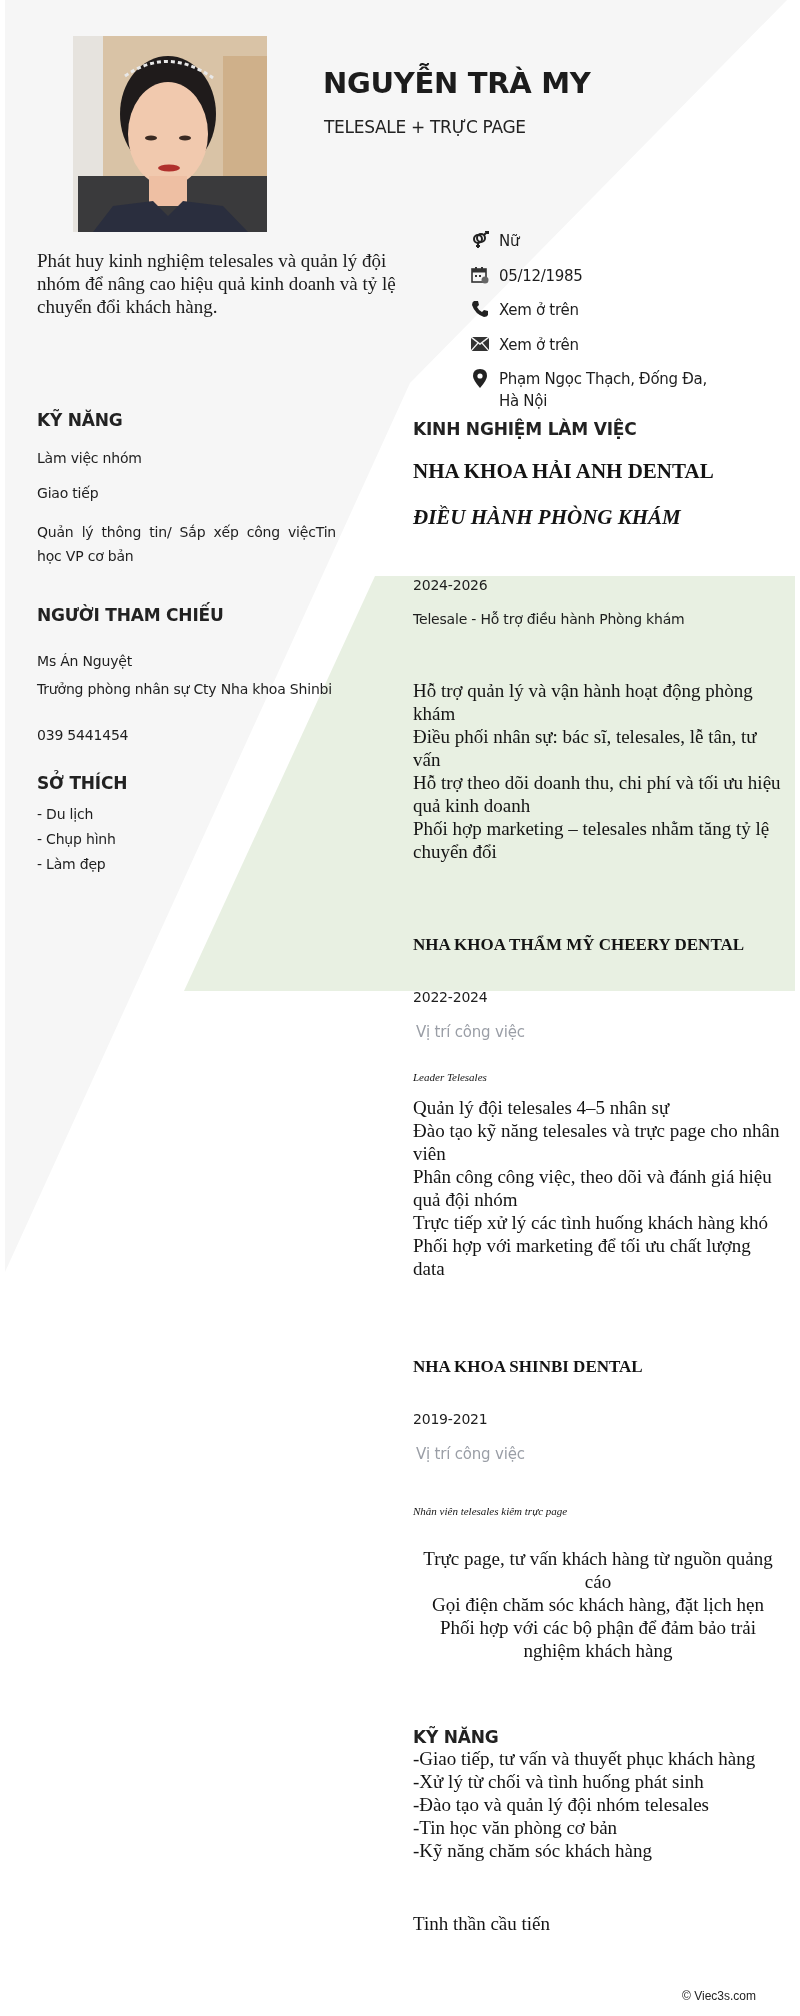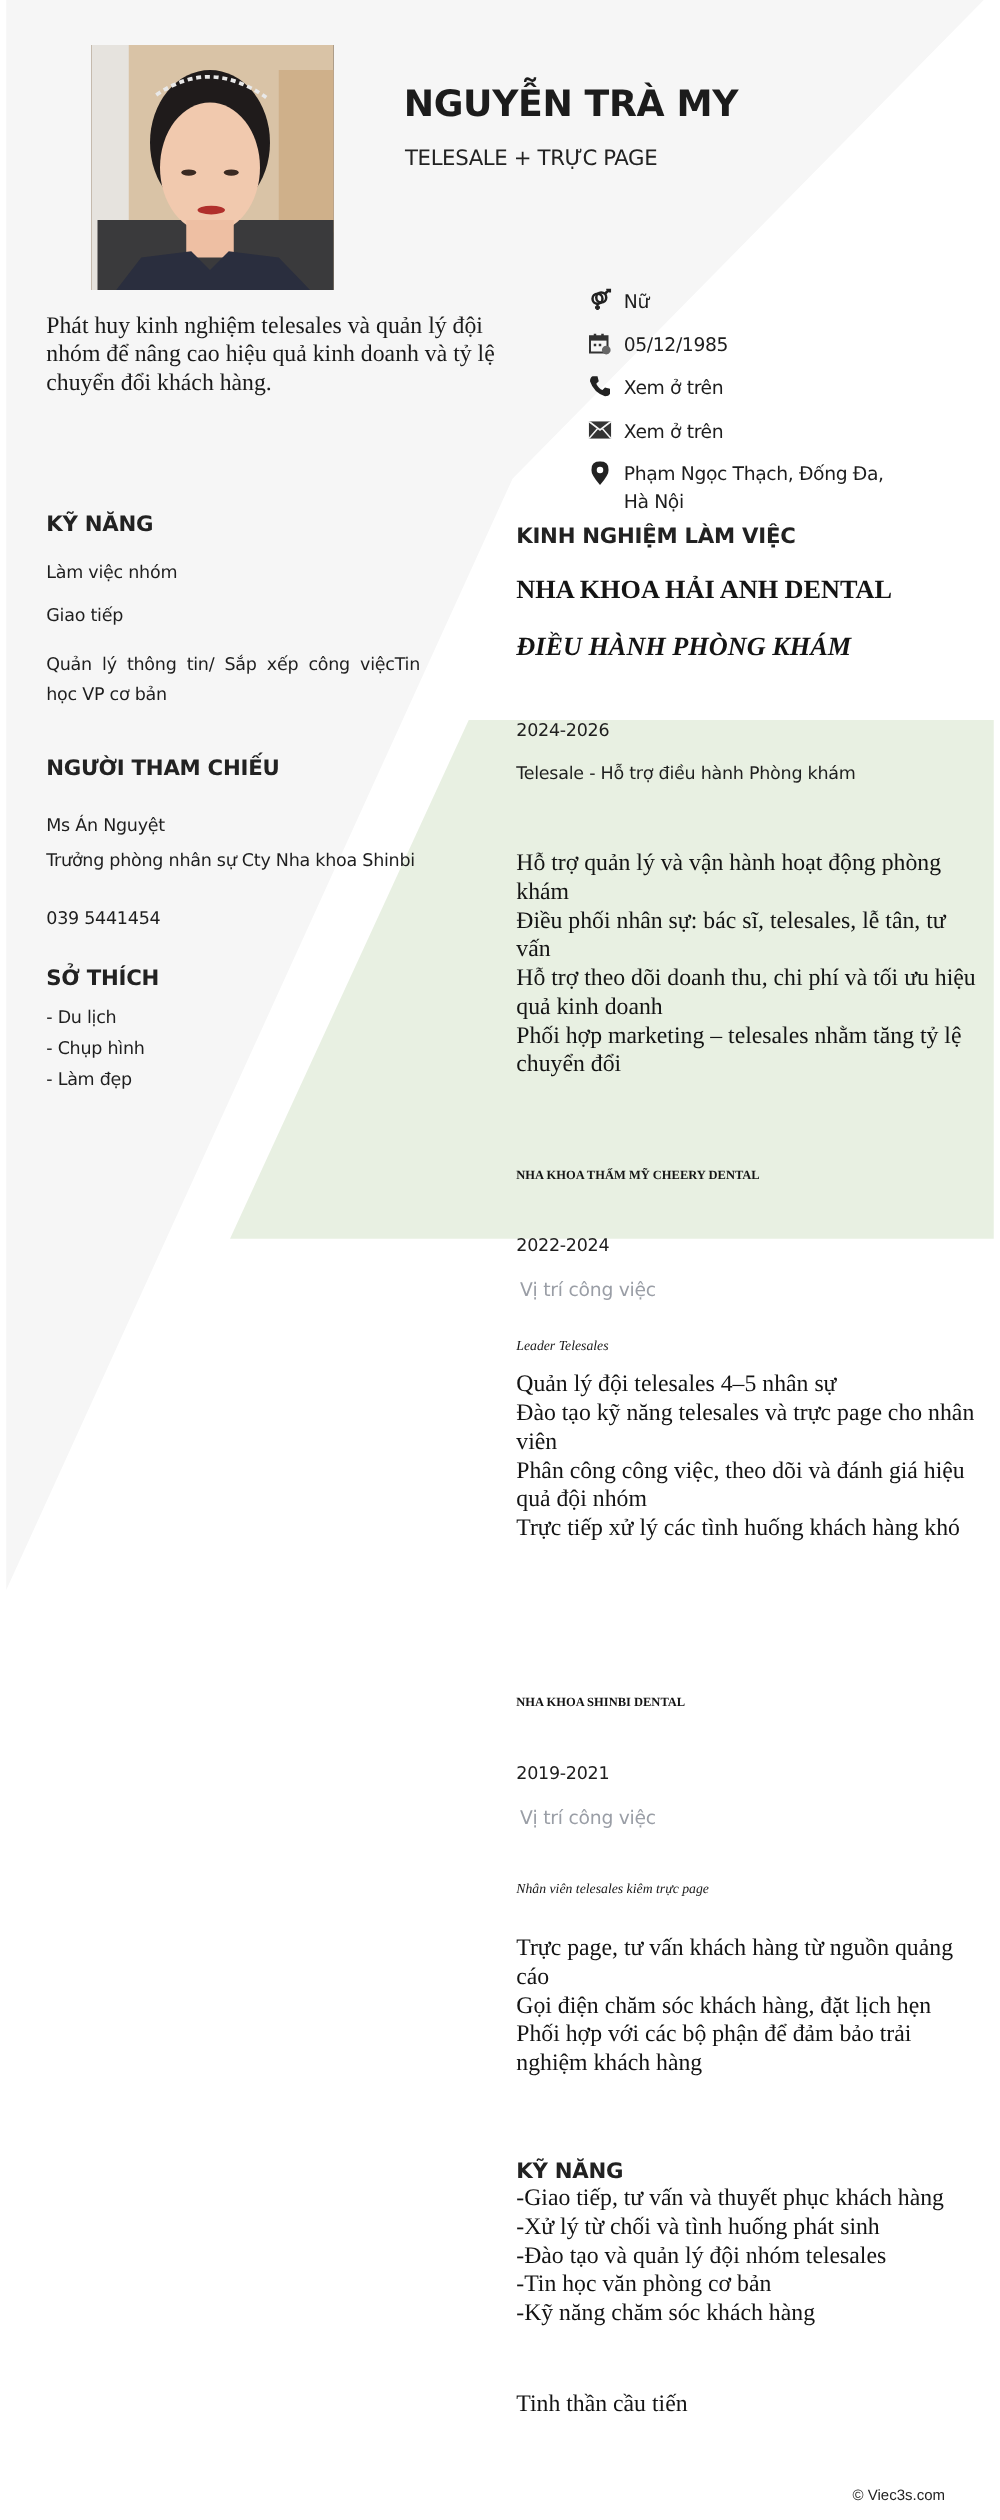--- a/index.html
+++ b/index.html
@@ -14,21 +14,21 @@
   .crow { display:flex; align-items:flex-start; height:34.5px; font-family:"DejaVu Sans", sans-serif; font-size:15px; color:#1d1d1d; letter-spacing:-0.3px; }
   .crow .ico { width:20px; height:20px; margin-right:9px; flex:none; display:flex; align-items:center; justify-content:center; }
   .crow .txt { line-height:22px; }
   .crow.addr { height:auto; }
   .sec-h { font-family:"DejaVu Sans", sans-serif; font-weight:bold; font-size:17px; color:#222; white-space:nowrap; letter-spacing:-0.2px; }
   .lt { font-family:"DejaVu Sans", sans-serif; font-size:14px; color:#1e1e1e; letter-spacing:-0.2px; }
   .just { text-align:justify; text-align-last:left; }
   .serif { font-family:"Liberation Serif", serif; color:#141414;font-weight:bold; }
   .bul { font-family:"Liberation Serif", serif; font-size:19px; line-height:23px; color:#141414; width:370px; }
   .muted { font-family:"DejaVu Sans", sans-serif; font-size:15px; color:#9a9ea6; letter-spacing:-0.2px; }
-  .company-small { font-family:"Liberation Serif", serif; font-weight:bold; font-size:10px; color:#141414; white-space:nowrap; }
+  .company-small { font-family:"Liberation Serif", serif; font-weight:bold; font-size:17px; color:#141414; white-space:nowrap; }
   .pos-small { font-family:"Liberation Serif", serif; font-style:italic; font-size:11px; color:#141414; white-space:nowrap; }
   .footer { left:682px; top:1989px; font-family:Liberation Sans, sans-serif; font-size:12px; color:#222; white-space:nowrap; }
 </style>
 </head>
 <body>
 
 <svg class="bg" width="800" height="2016" viewBox="0 0 800 2016">
   <polygon points="5,0 787,0 410,383 5,1272" fill="#f6f6f6"></polygon>
   <polygon points="375,576 795,576 795,991 184,991" fill="#e8f0e2"></polygon>
 </svg>
@@ -143,27 +143,28 @@
 
 <div class="abs company-small" style="left:413px; top:935px;">NHA KHOA THẨM MỸ CHEERY DENTAL</div>
 <div class="abs lt" style="left:413px; top:989px;">2022-2024</div>
 <div class="abs muted" style="left:416px; top:1023px;">Vị trí công việc</div>
 <div class="abs pos-small" style="left:413px; top:1071px;">Leader Telesales</div>
 <div class="abs bul" style="left:413px; top:1096px;">
   <div>Quản lý đội telesales 4–5 nhân sự</div>
   <div>Đào tạo kỹ năng telesales và trực page cho nhân viên</div>
   <div>Phân công công việc, theo dõi và đánh giá hiệu quả đội nhóm</div>
   <div>Trực tiếp xử lý các tình huống khách hàng khó</div>
+  <div>Phối hợp với marketing để tối ưu chất lượng data</div>
 </div>
 
 <div class="abs company-small" style="left:413px; top:1357px;">NHA KHOA SHINBI DENTAL</div>
 <div class="abs lt" style="left:413px; top:1411px;">2019-2021</div>
 <div class="abs muted" style="left:416px; top:1445px;">Vị trí công việc</div>
 <div class="abs pos-small" style="left:413px; top:1505px;">Nhân viên telesales kiêm trực page</div>
-<div class="abs bul" style="left:413px; top:1547px;">
+<div class="abs bul" style="left:413px; top:1547px;text-align:center;">
   <div>Trực page, tư vấn khách hàng từ nguồn quảng cáo</div>
   <div>Gọi điện chăm sóc khách hàng, đặt lịch hẹn</div>
   <div>Phối hợp với các bộ phận để đảm bảo trải nghiệm khách hàng</div>
 </div>
 
 <div class="abs sec-h" style="left:413px; top:1727px;">KỸ NĂNG</div>
 <div class="abs bul" style="left:413px; top:1747px;">
   <div>-Giao tiếp, tư vấn và thuyết phục khách hàng</div>
   <div>-Xử lý từ chối và tình huống phát sinh</div>
   <div>-Đào tạo và quản lý đội nhóm telesales</div>

